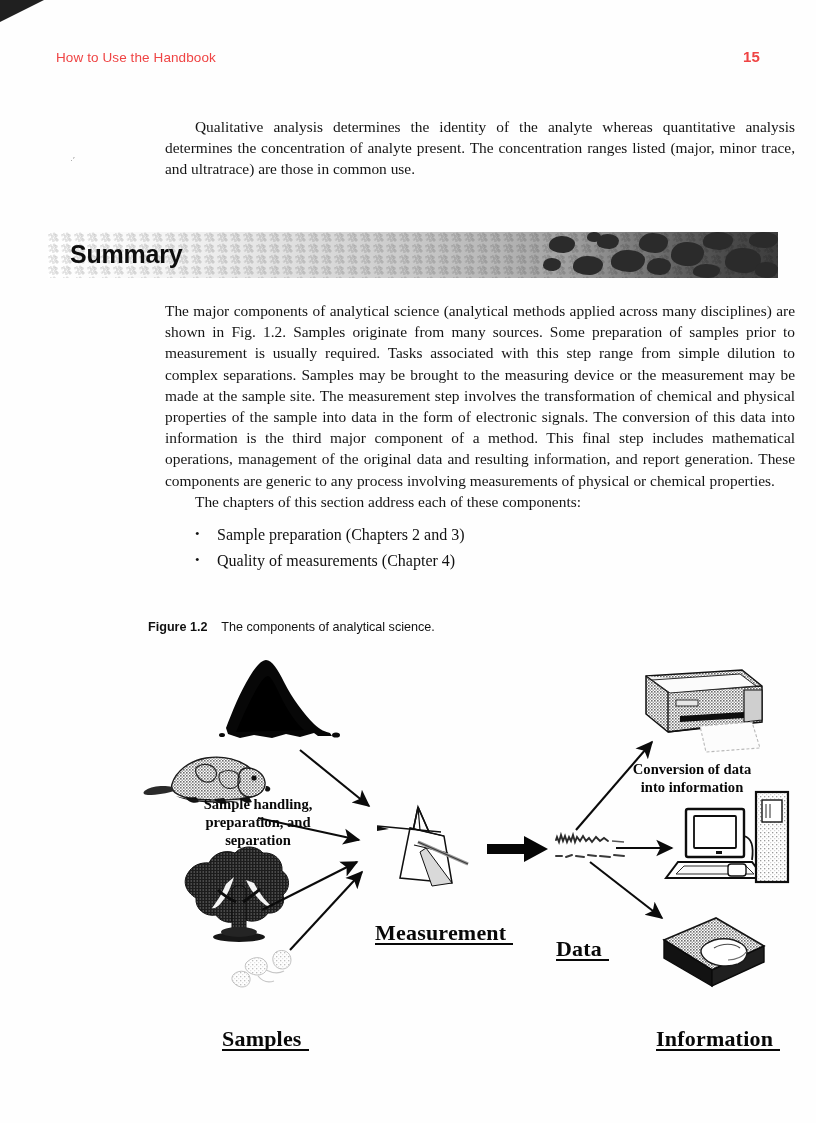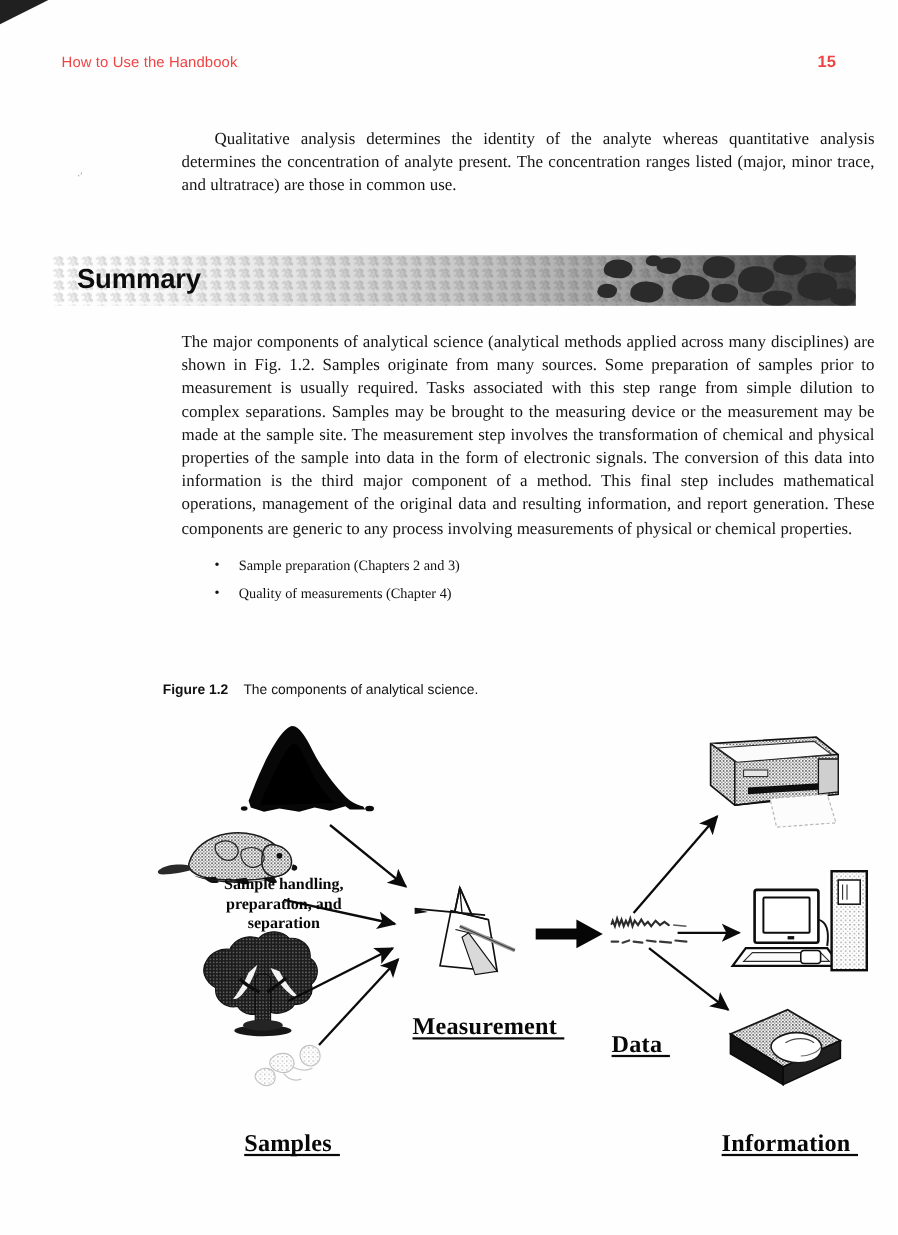--- a/index.html
+++ b/index.html
@@ -68,21 +68,21 @@
   }
   p.indent { text-indent: 30px; }
 
   ul.bullets {
     margin: 10px 0 0 0;
     padding: 0 0 0 30px;
     list-style: none;
   }
   ul.bullets li {
     position: relative;
-    font-size: 13px;
+    font-size: 16px;
     line-height: 26px;
     padding-left: 22px;
     font-family: "Liberation Serif", serif;
   }
   ul.bullets li::before {
     content: "\2022";
     position: absolute;
     left: 0;
     top: -1px;
     font-size: 13px;
@@ -222,20 +222,21 @@
       <div class="blob" style="left:206px;top:0px;  width:29px; height:16px;"></div>
       <div class="blob" style="left:212px;top:30px; width:23px; height:16px;"></div>
       <div class="blob" style="left:0px;  top:26px; width:18px; height:13px;"></div>
       <div class="blob" style="left:44px; top:0px;  width:14px; height:10px;"></div>
     </div>
     <div class="summary-title">Summary</div>
   </div>
 
   <div class="textcol" style="top:300px;">
     <p class="body">The major components of analytical science (analytical methods applied across many disciplines) are shown in Fig. 1.2. Samples originate from many sources. Some preparation of samples prior to measurement is usually required. Tasks associated with this step range from simple dilution to complex separations. Samples may be brought to the measuring device or the measurement may be made at the sample site. The measurement step involves the transformation of chemical and physical properties of the sample into data in the form of electronic signals. The conversion of this data into information is the third major component of a method. This final step includes mathematical operations, management of the original data and resulting information, and report generation. These components are generic to any process involving measurements of physical or chemical properties.</p>
+    <p class="body indent" style="margin-top:0;">The chapters of this section address each of these components:</p>
     <ul class="bullets">
       <li>Sample preparation (Chapters 2 and 3)</li>
       <li>Quality of measurements (Chapter 4)</li>
     </ul>
   </div>
 
   <div class="fig-caption">
     <b>Figure 1.2</b>
     <span style="display:inline-block;width:7px;"></span>
     <span>The components of analytical science.</span>
@@ -403,20 +404,24 @@
       </g>
 
     </svg>
 
     <div class="fig-label" style="left:184px; top:155px; width:148px;">
       <span>Sample handling,</span><br>
       <span>preparation, and</span><br>
       <span>separation</span>
     </div>
 
+    <div class="fig-label" style="left:612px; top:120px; width:160px;">
+      <span>Conversion of data</span><br>
+      <span>into information</span>
+    </div>
 
     <div class="fig-label big underlined" style="left:375px; top:284px;">Measurement</div>
 
     <div class="fig-label big underlined" style="left:556px; top:300px;text-align:center;">Data</div>
 
     <div class="fig-label big underlined" style="left:222px; top:390px;">Samples</div>
 
     <div class="fig-label big underlined" style="left:656px; top:390px;">Information</div>
   </div>
 

